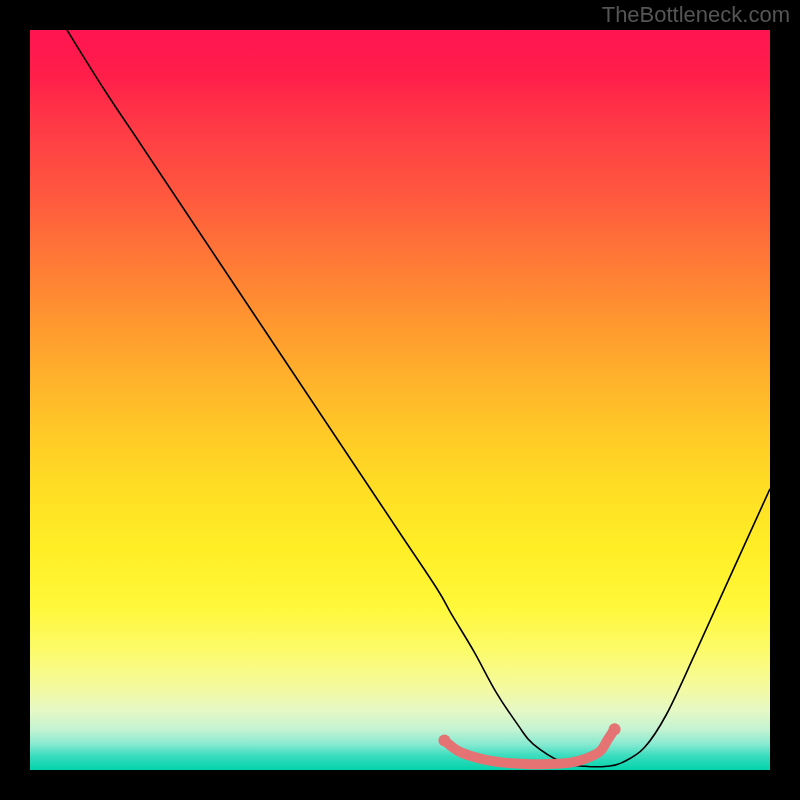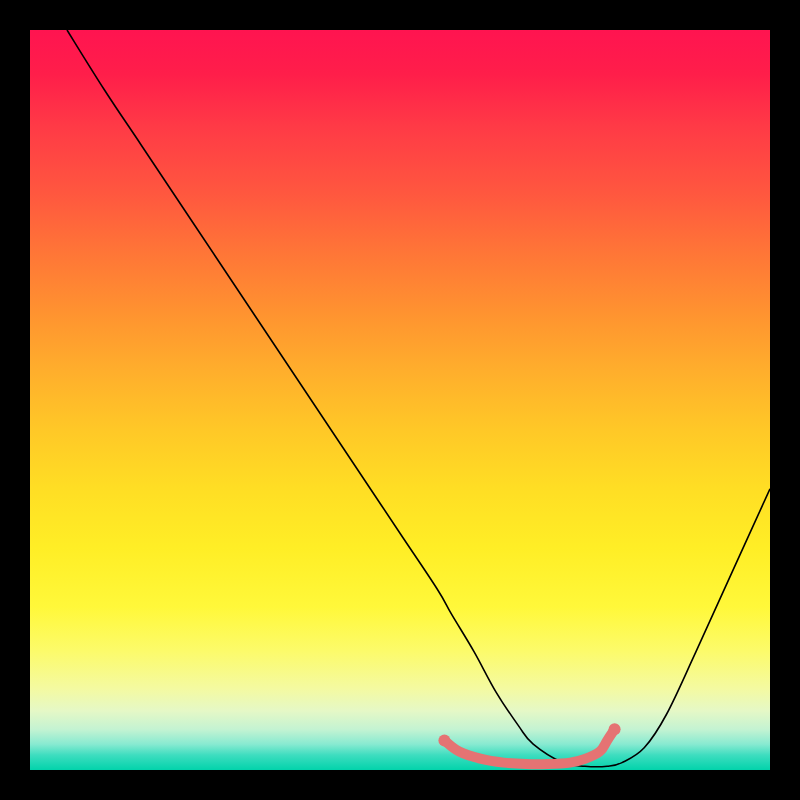--- a/index.html
+++ b/index.html
@@ -60,20 +60,21 @@
     left: 0;
     top: 0;
     width: 100%;
     height: 100%;
   }
 </style>
 </head>
 <body>
 
 <div class="container">
+  <div class="watermark">TheBottleneck.com</div>
   <div class="plot-area">
     <div class="gradient-bg"></div>
     <svg class="curves" viewBox="0 0 740 740" preserveAspectRatio="none">
       <g>
         <path id="curve-path" fill="none" stroke="#000" stroke-width="1.6" d="M 37.00 0.00 C 43.66 10.66, 60.68 38.55, 74.00 59.20 C 87.32 79.85, 97.68 94.72, 111.00 114.70 C 124.32 134.68, 134.68 150.22, 148.00 170.20 C 161.32 190.18, 171.68 205.72, 185.00 225.70 C 198.32 245.68, 208.68 261.22, 222.00 281.20 C 235.32 301.18, 245.68 316.72, 259.00 336.70 C 272.32 356.68, 282.68 372.22, 296.00 392.20 C 309.32 412.18, 319.68 427.72, 333.00 447.70 C 346.32 467.68, 356.68 483.22, 370.00 503.20 C 383.32 523.18, 397.68 544.05, 407.00 558.70 C 416.32 573.35, 415.14 573.28, 421.80 584.60 C 428.46 595.92, 436.01 607.61, 444.00 621.60 C 451.99 635.59, 458.21 648.98, 466.20 662.30 C 474.19 675.62, 481.74 686.28, 488.40 695.60 C 495.06 704.92, 495.21 707.44, 503.20 714.10 C 511.19 720.76, 523.48 728.60, 532.80 732.60 C 542.12 736.60, 547.01 735.63, 555.00 736.30 C 562.99 736.97, 570.54 736.97, 577.20 736.30 C 583.86 735.63, 585.34 735.93, 592.00 732.60 C 598.66 729.27, 606.21 726.46, 614.20 717.80 C 622.19 709.14, 627.08 701.82, 636.40 684.50 C 645.72 667.18, 654.01 647.57, 666.00 621.60 C 677.99 595.63, 689.68 569.50, 703.00 540.20 C 716.32 510.90, 733.34 473.45, 740.00 458.80"></path>
       </g>
       <g>
         <path id="marker-path" fill="none" stroke="#e57373" stroke-width="10" stroke-linecap="round" stroke-linejoin="round" d="M 414.40 710.40 C 417.06 712.40, 422.54 718.17, 429.20 721.50 C 435.86 724.83, 443.41 726.90, 451.40 728.90 C 459.39 730.90, 465.61 731.67, 473.60 732.60 C 481.59 733.53, 487.81 733.81, 495.80 734.08 C 503.79 734.35, 510.01 734.35, 518.00 734.08 C 525.99 733.81, 533.54 733.53, 540.20 732.60 C 546.86 731.67, 549.67 730.90, 555.00 728.90 C 560.33 726.90, 565.80 724.83, 569.80 721.50 C 573.80 718.17, 574.54 714.40, 577.20 710.40 C 579.86 706.40, 583.27 701.30, 584.60 699.30"></path>
         <circle id="marker-dot-1" r="6" fill="#e57373" cx="414.40000000000003" cy="710.4"></circle>
         <circle id="marker-dot-2" r="6" fill="#e57373" cx="584.6" cy="699.3"></circle>

